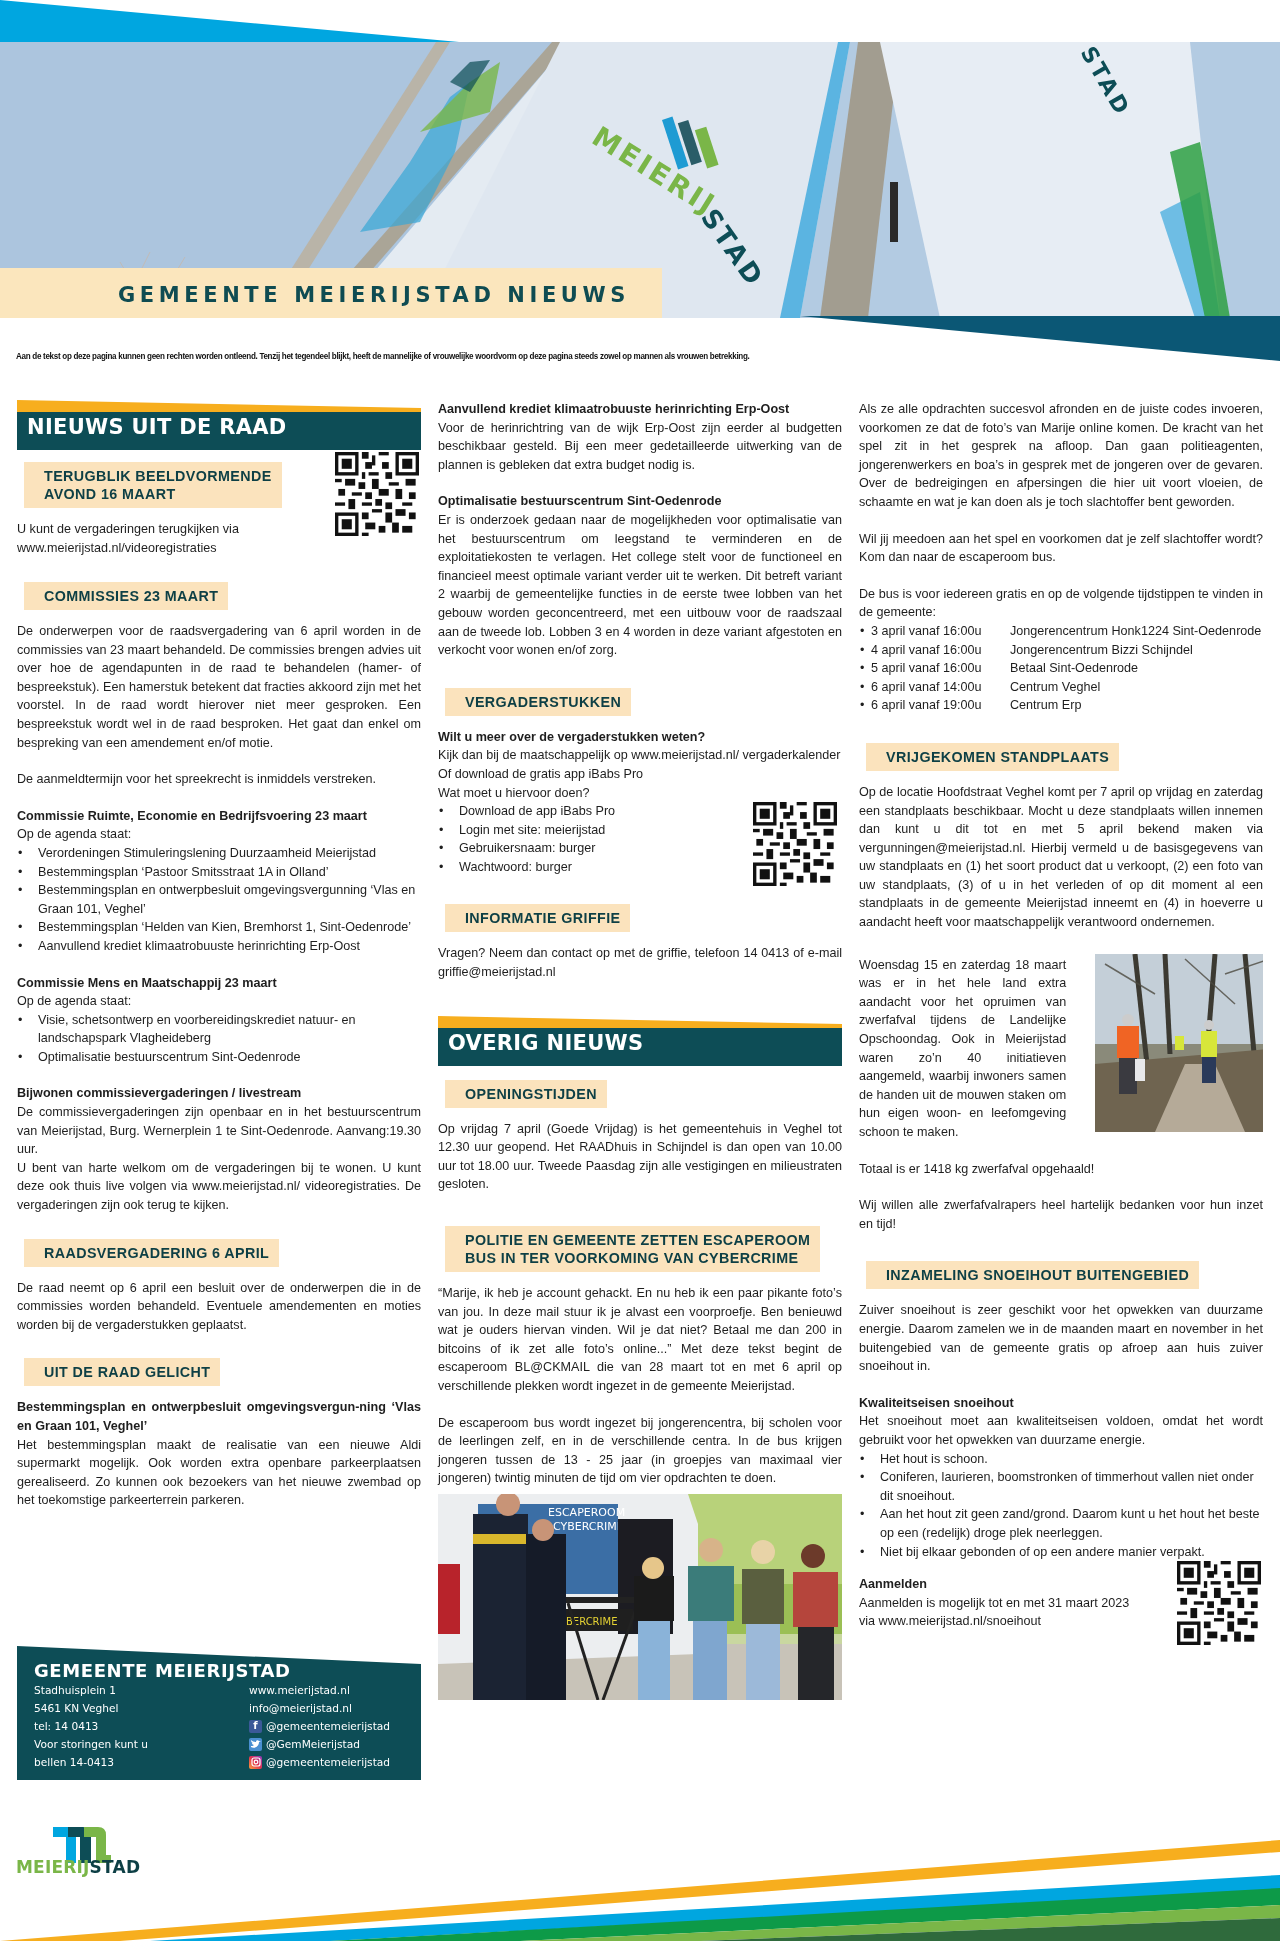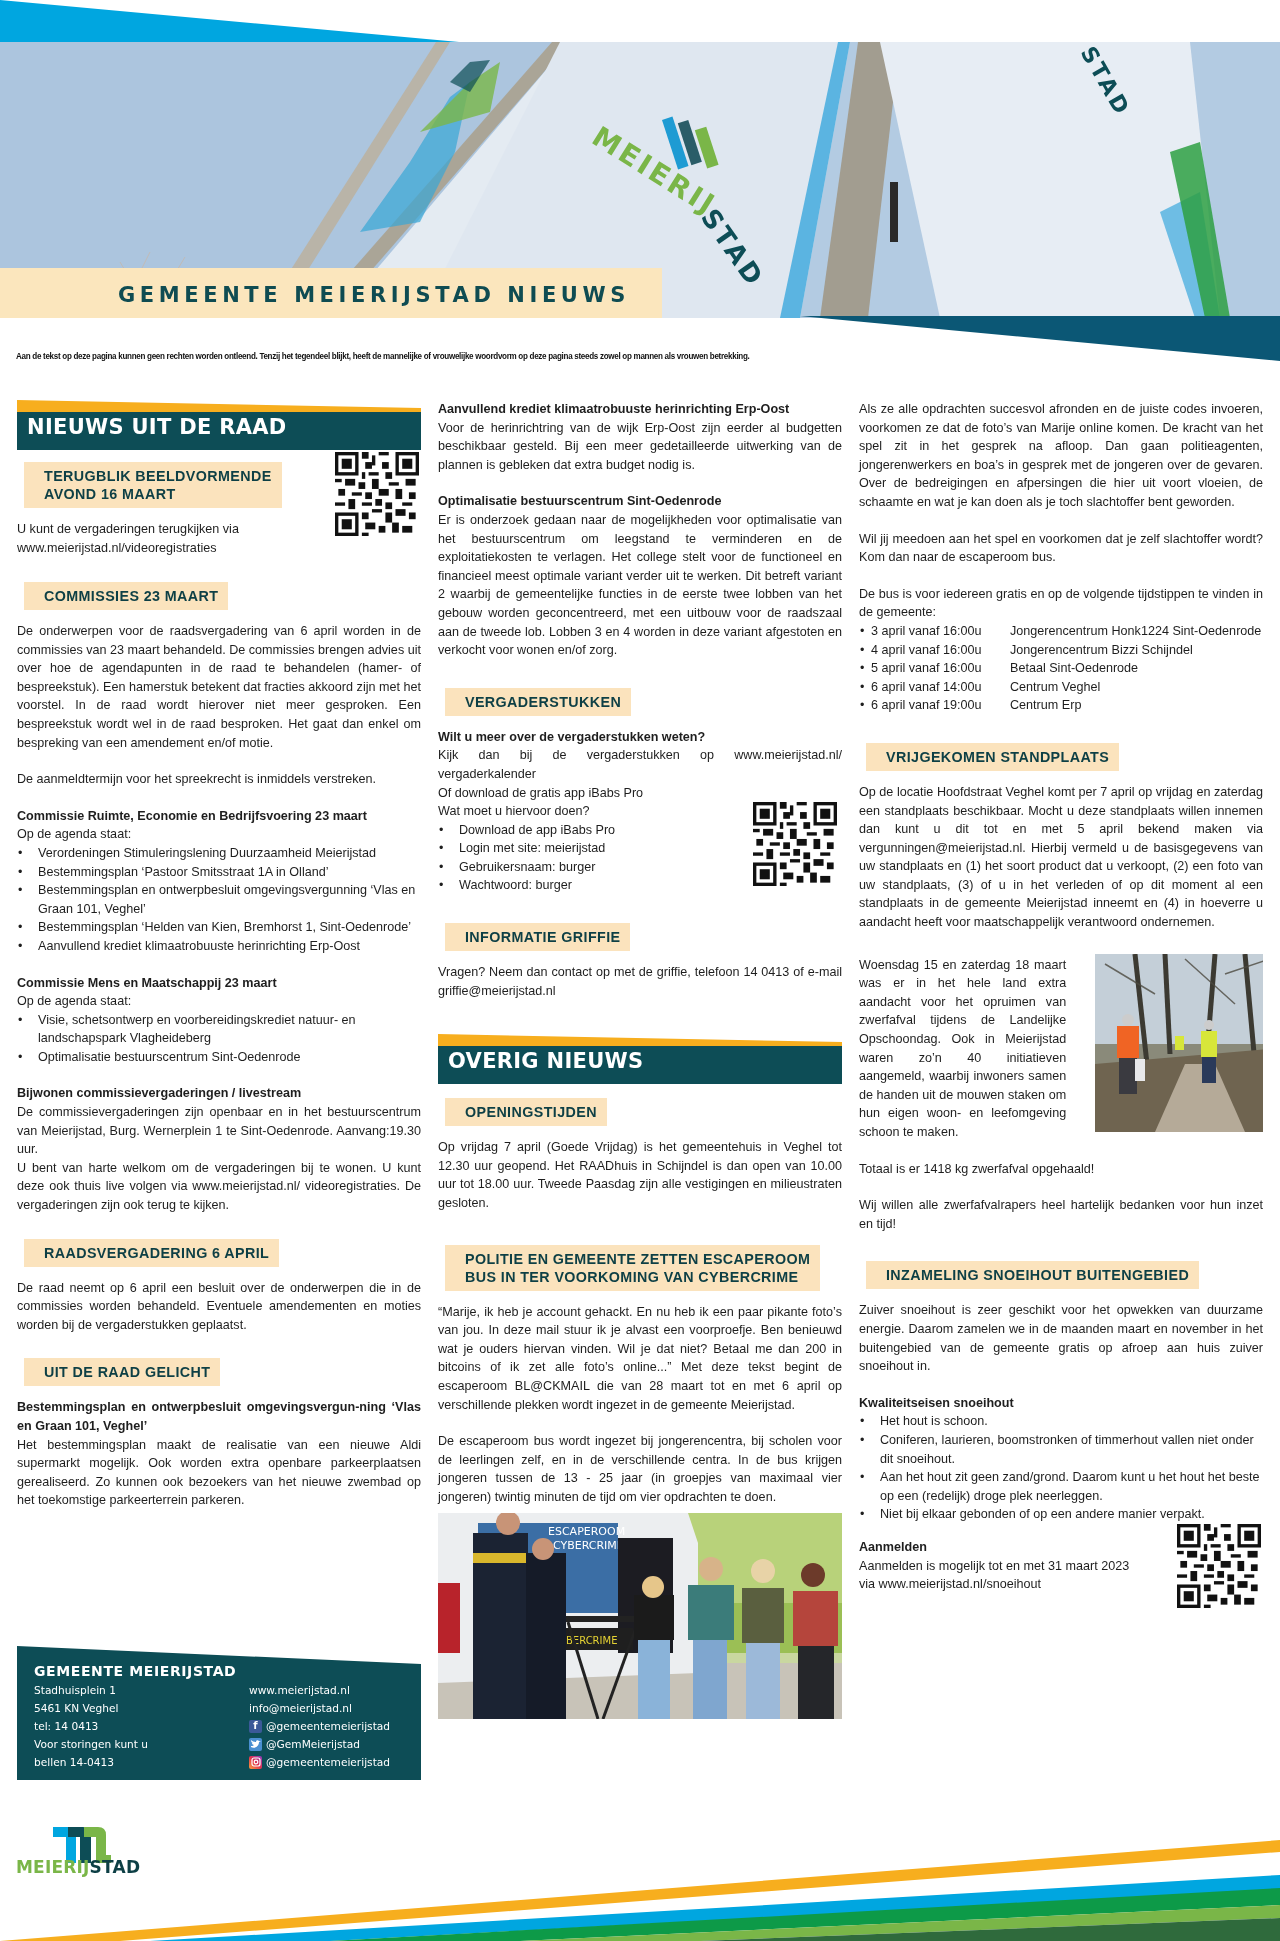--- a/index.html
+++ b/index.html
@@ -45,21 +45,21 @@
   .qr { position: absolute; width: 84px; height: 84px; background: #fff; }
   .qr svg { width: 100%; height: 100%; }
 
   .photo { position: relative; overflow: hidden; }
 
   
   .contact-box { position: absolute; left: 17px; top: 1646px; width: 404px; height: 134px; }
   .contact-box svg.bg { position: absolute; left: 0; top: 0; }
   .contact-inner { position: absolute; left: 0; top: 0; width: 404px; height: 134px; color: #fff;
                    font-family: "DejaVu Sans", sans-serif; font-size: 10.6px; line-height: 18px; }
-  .contact-title { position: absolute; left: 17px; top: 16px; font-size: 14px; letter-spacing: 0.6px; font-weight: bold; }
+  .contact-title { position: absolute; left: 17px; top: 16px; font-size: 18px; letter-spacing: 0.6px; font-weight: bold; }
   .contact-left { position: absolute; left: 17px; top: 35px; }
   .contact-right { position: absolute; left: 232px; top: 35px; }
   .soc { display: flex; align-items: center; gap: 4px; }
   .soc-ic { width: 13px; height: 13px; border-radius: 2px; display: inline-flex; align-items: center; justify-content: center;
             font-size: 10px; font-weight: bold; color: #fff; }
 
   .brand-logo { position: absolute; left: 16px; top: 1806px; width: 150px; height: 80px; }
   .brand-name { position: absolute; left: 16px; top: 1858px; font-family: "DejaVu Sans", sans-serif; font-weight: bold; font-size: 17px; letter-spacing: 0.2px; }
   .brand-name .g { color: #7ab648; }
   .brand-name .d { color: #0d3f45; }
@@ -241,21 +241,21 @@
   <div class="bold">Aanvullend krediet klimaatrobuuste herinrichting Erp-Oost</div>
   <p>Voor de herinrichtring van de wijk Erp-Oost zijn eerder al budgetten beschikbaar gesteld. Bij een meer gedetailleerde uitwerking van de plannen is gebleken dat extra budget nodig is.</p>
   <div class="gap"></div>
   <div class="bold">Optimalisatie bestuurscentrum Sint-Oedenrode</div>
   <p>Er is onderzoek gedaan naar de mogelijkheden voor optimalisatie van het bestuurscentrum om leegstand te verminderen en de exploitatiekosten te verlagen. Het college stelt voor de functioneel en financieel meest optimale variant verder uit te werken. Dit betreft variant 2 waarbij de gemeentelijke functies in de eerste twee lobben van het gebouw worden geconcentreerd, met een uitbouw voor de raadszaal aan de tweede lob. Lobben 3 en 4 worden in deze variant afgestoten en verkocht voor wonen en/of zorg.</p>
 
   <div style="height:22px"></div>
   <div class="sub-head">VERGADERSTUKKEN</div>
   <div style="position:relative;">
     <div class="bold">Wilt u meer over de vergaderstukken weten?</div>
-    <p>Kijk dan bij de vergaderstukken op www.meierijstad.nl/ vergaderkalender</p>
+    <p>Kijk dan bij de maatschappelijk op www.meierijstad.nl/ vergaderkalender</p>
     <div>Of download de gratis app iBabs Pro</div>
     <div>Wat moet u hiervoor doen?</div>
     <ul class="bullets">
       <li>Download de app iBabs Pro</li>
       <li>Login met site: meierijstad</li>
       <li>Gebruikersnaam: burger</li>
       <li>Wachtwoord: burger</li>
     </ul>
     <div class="qr" style="left:315px; top:74px;">
       <svg viewBox="0 0 25 25">
@@ -384,20 +384,21 @@
   <div class="gap"></div>
   <p>Totaal is er 1418 kg zwerfafval opgehaald!</p>
   <div class="gap"></div>
   <p>Wij willen alle zwerfafvalrapers heel hartelijk bedanken voor hun inzet en tijd!</p>
 
   <div style="height:22px"></div>
   <div class="sub-head">INZAMELING SNOEIHOUT BUITENGEBIED</div>
   <p>Zuiver snoeihout is zeer geschikt voor het opwekken van duurzame energie. Daarom zamelen we in de maanden maart en november in het buitengebied van de gemeente gratis op afroep aan huis zuiver snoeihout in.</p>
   <div class="gap"></div>
   <div class="bold">Kwaliteitseisen snoeihout</div>
+  <p>Het snoeihout moet aan kwaliteitseisen voldoen, omdat het wordt gebruikt voor het opwekken van duurzame energie.</p>
   <ul class="bullets">
     <li>Het hout is schoon.</li>
     <li>Coniferen, laurieren, boomstronken of timmerhout vallen niet onder dit snoeihout.</li>
     <li>Aan het hout zit geen zand/grond. Daarom kunt u het hout het beste op een (redelijk) droge plek neerleggen.</li>
     <li>Niet bij elkaar gebonden of op een andere manier verpakt.</li>
   </ul>
   <div style="height:14px"></div>
   <div style="position:relative;">
     <div class="bold">Aanmelden</div>
     <div>Aanmelden is mogelijk tot en met 31 maart 2023</div>

